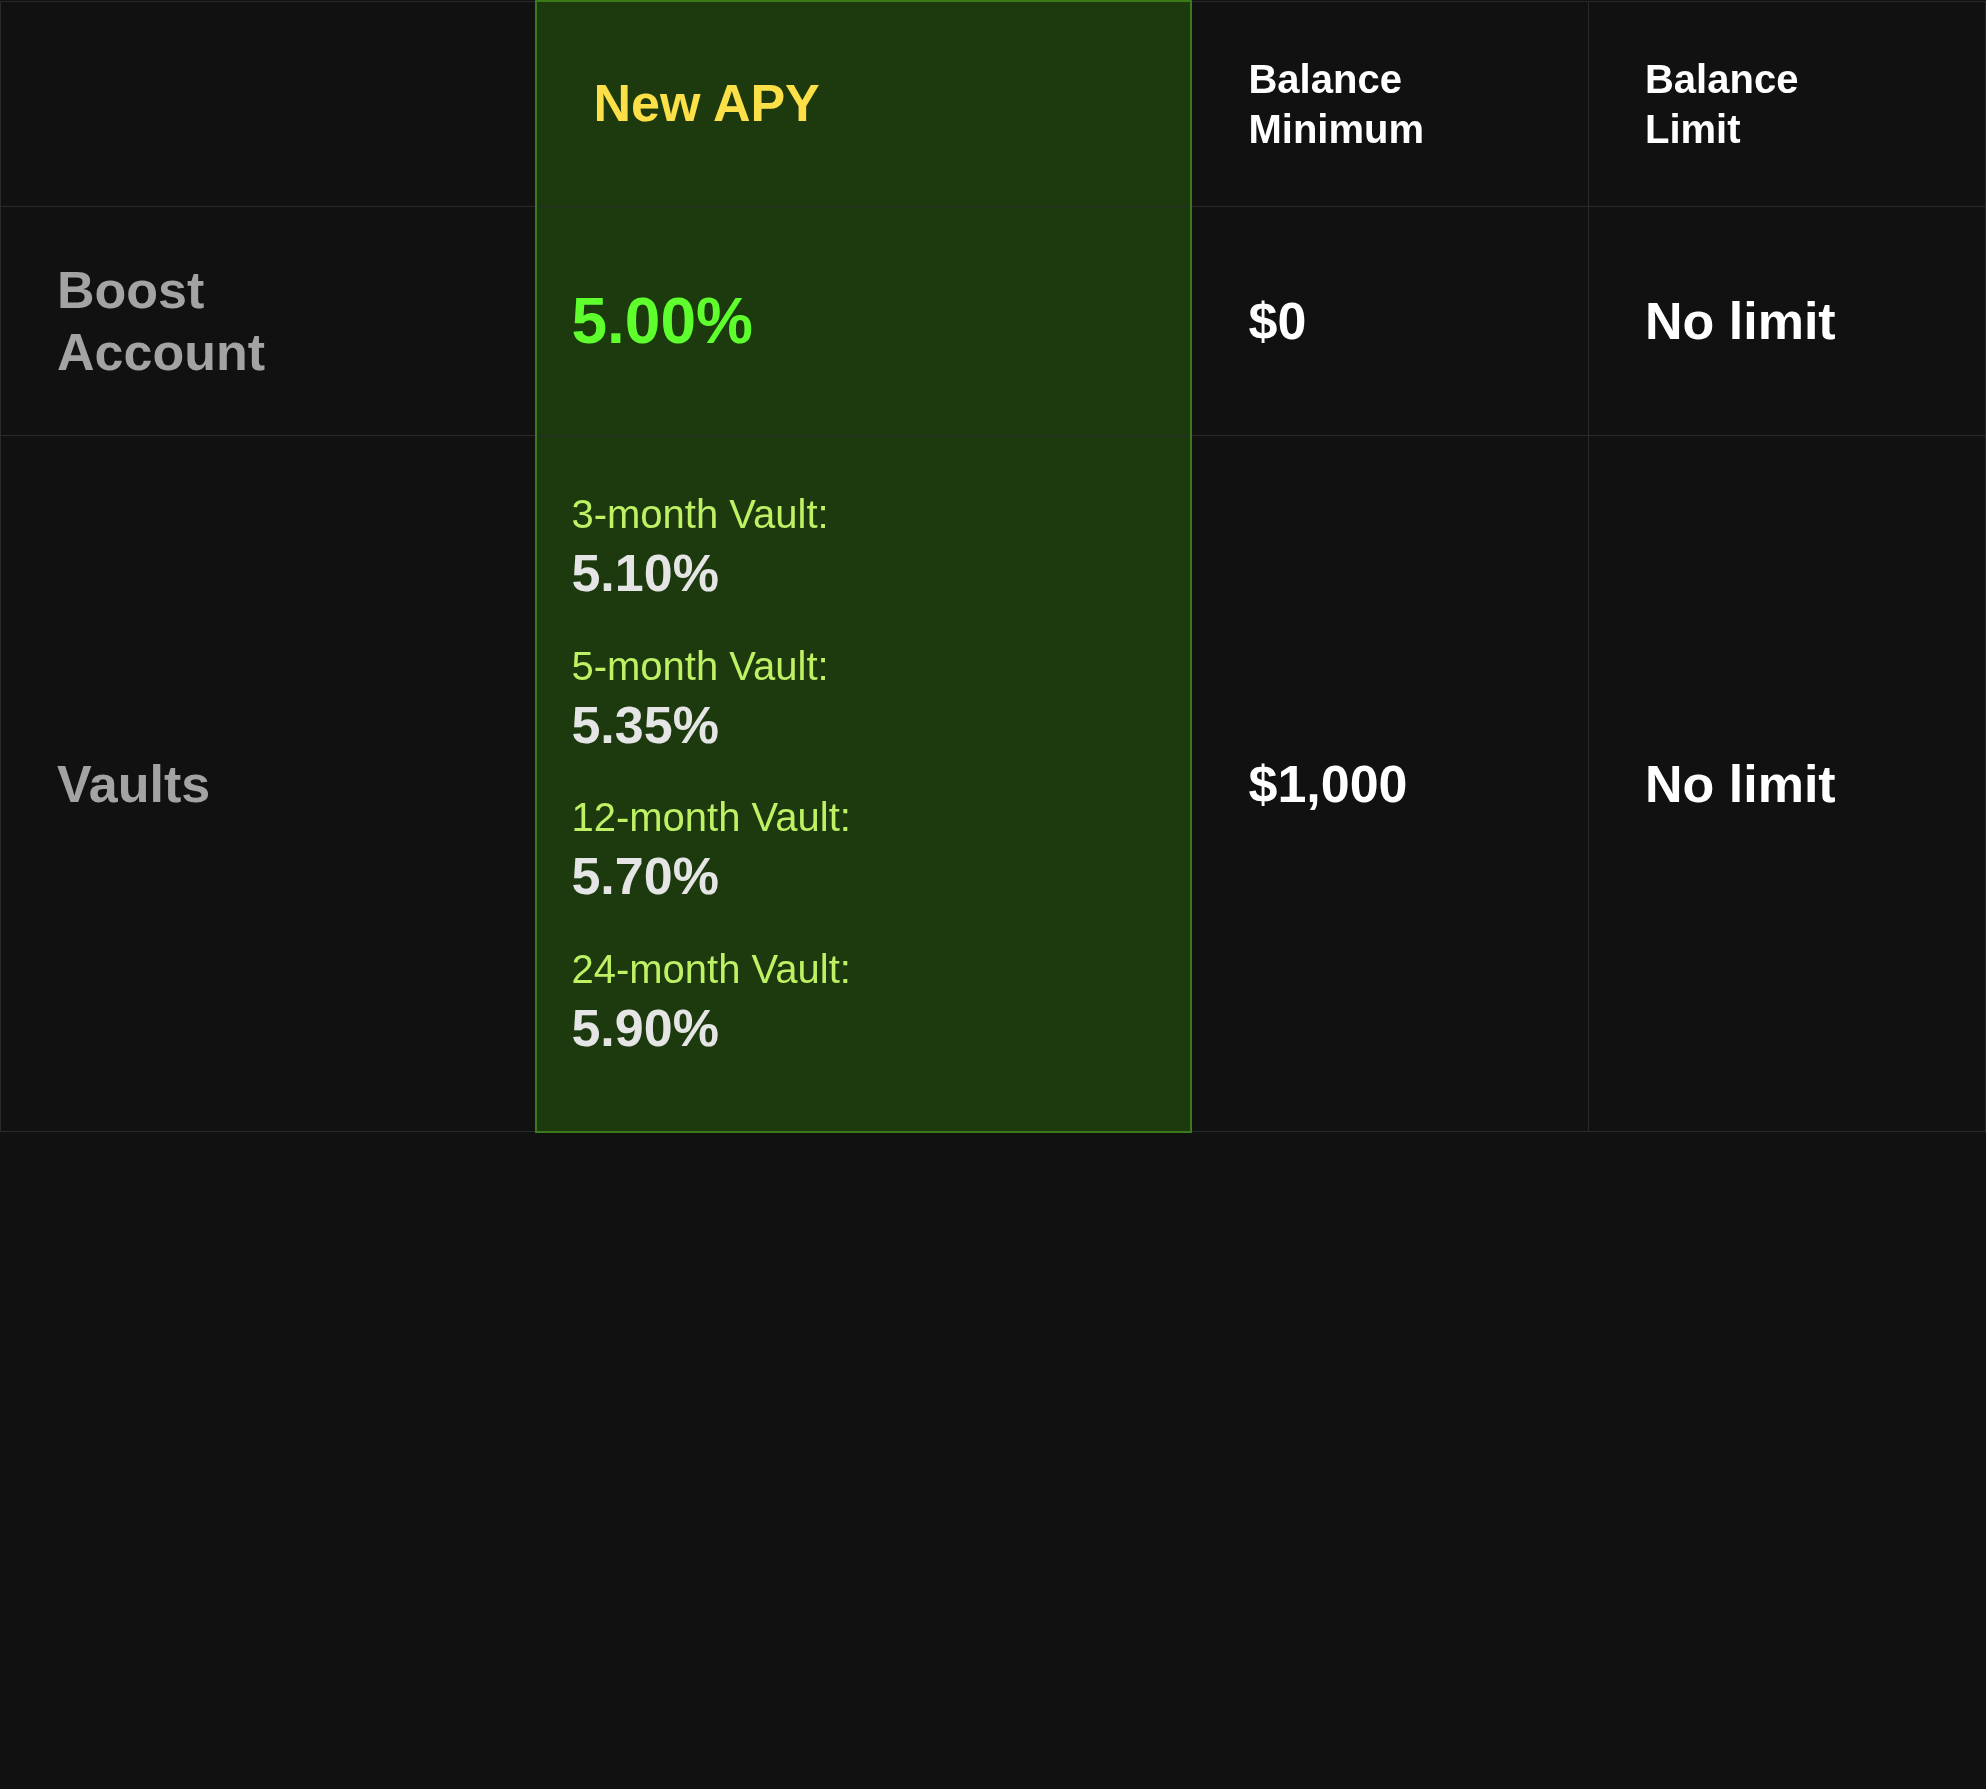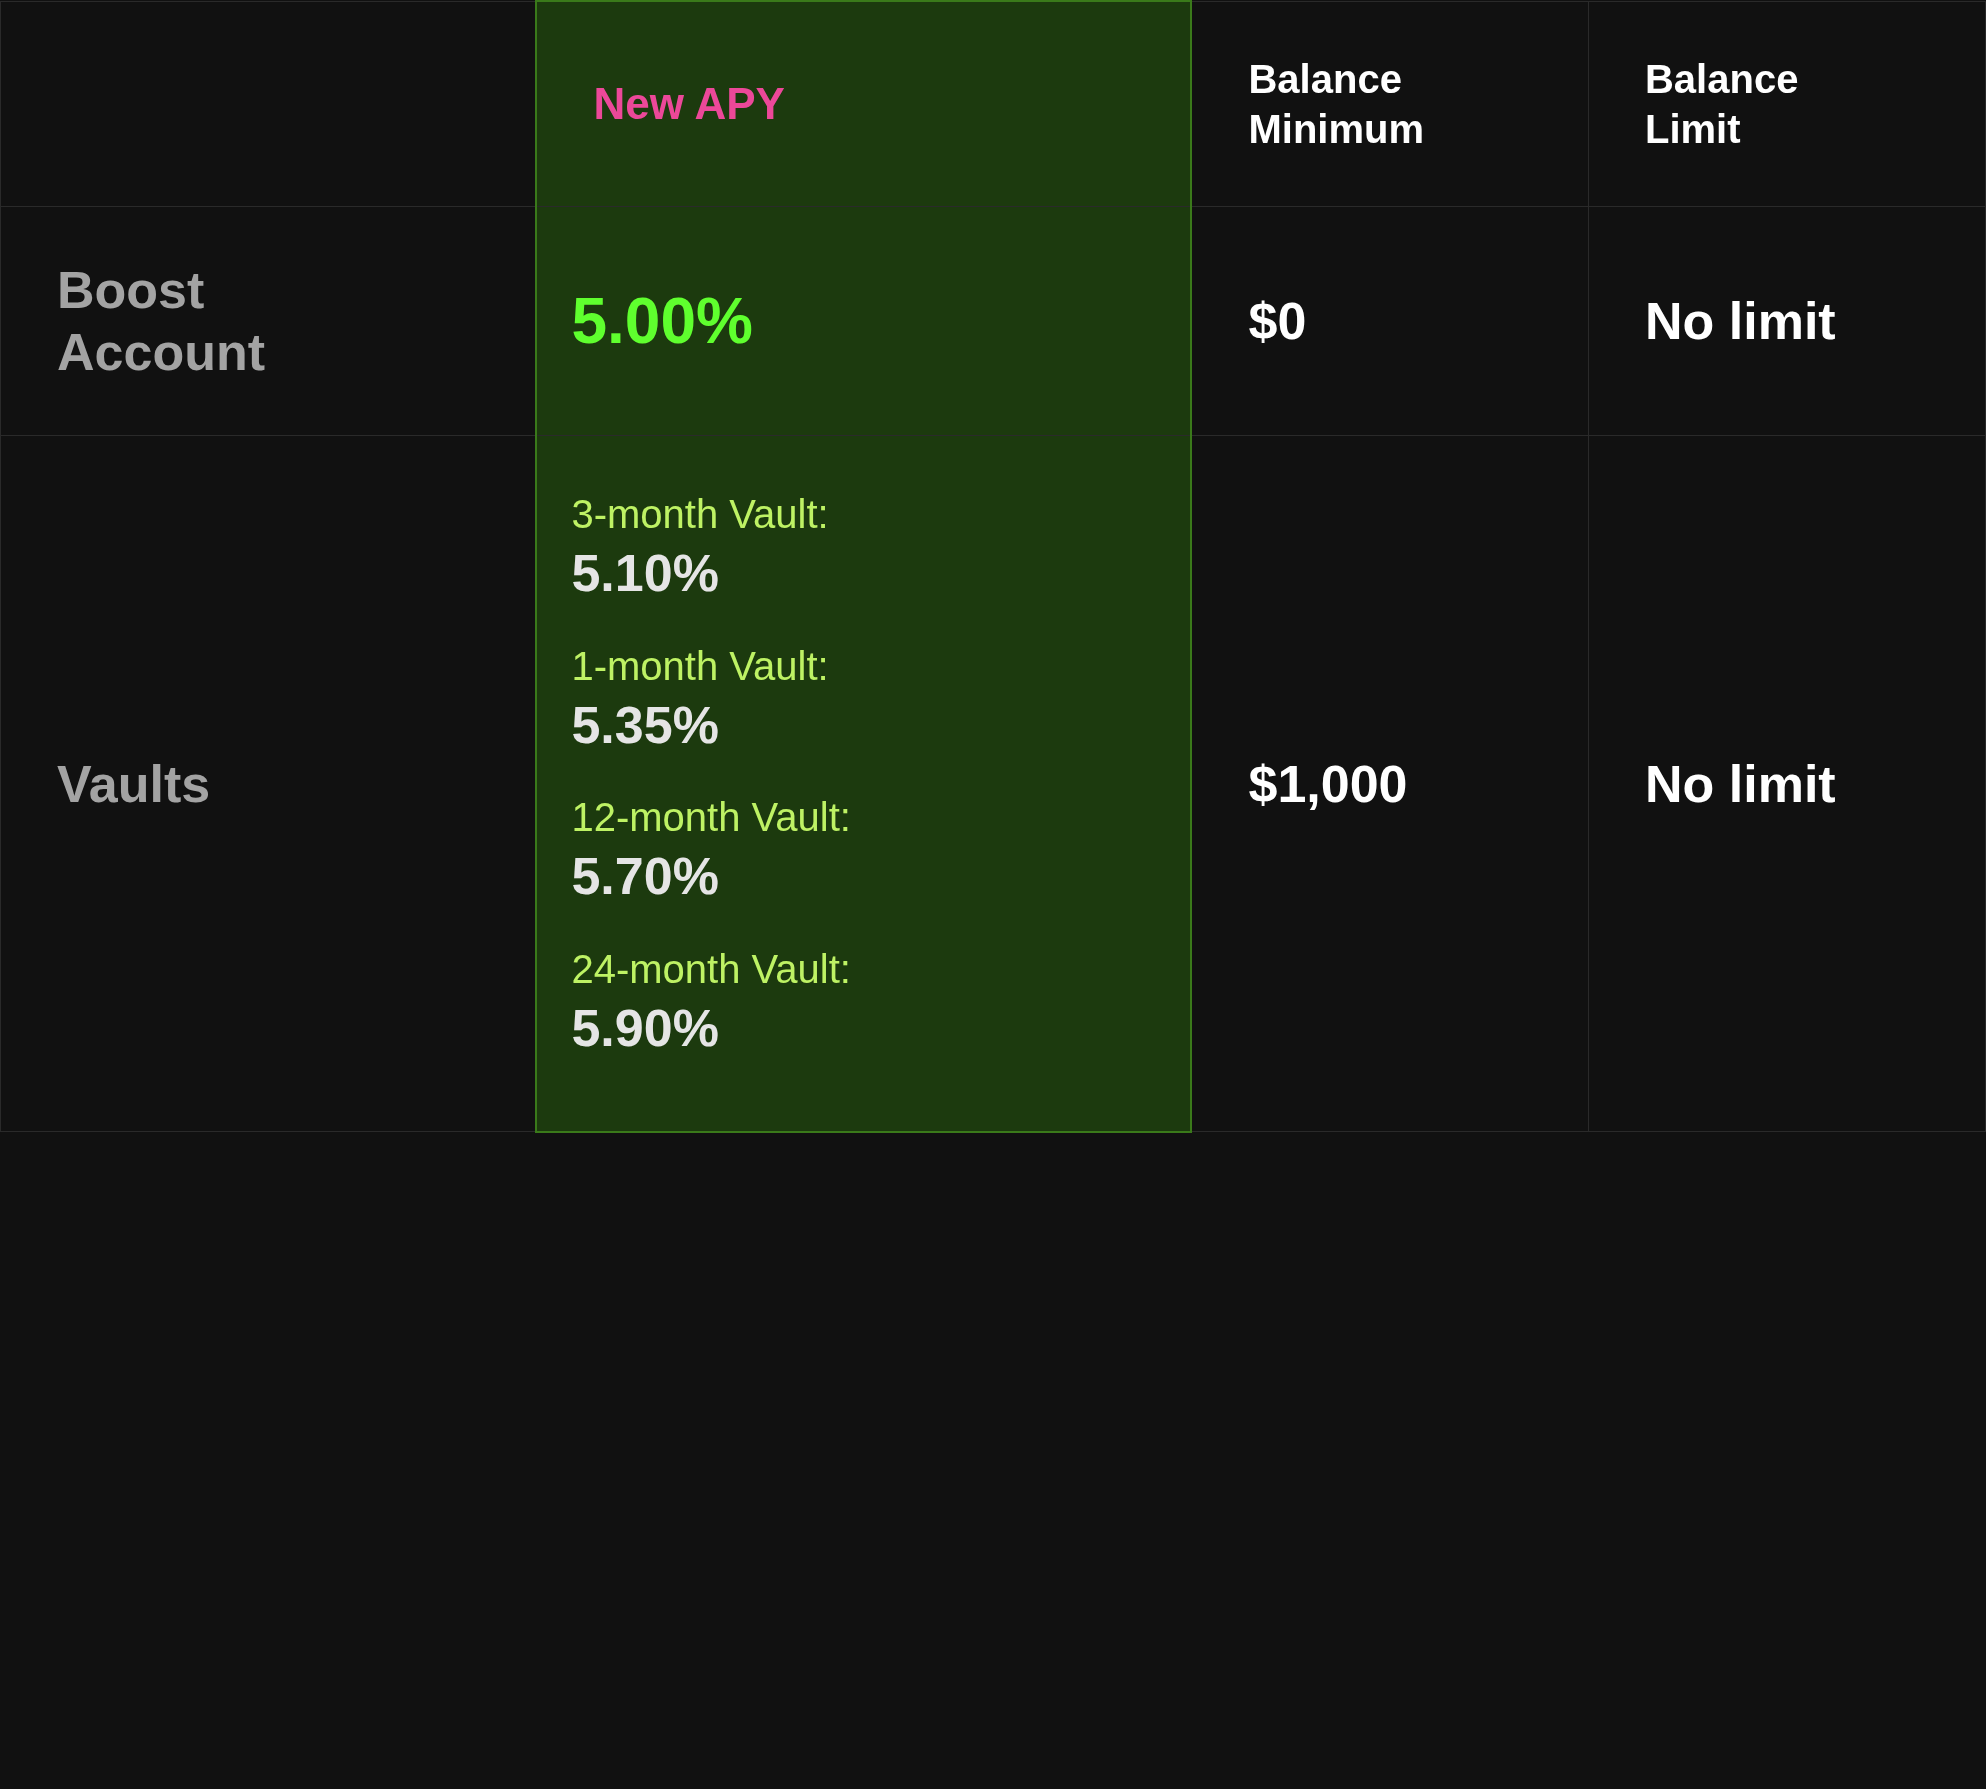--- a/index.html
+++ b/index.html
@@ -46,22 +46,22 @@
       background-color: #111111;
       color: #ffffff;
       font-size: 40px;
       font-weight: 700;
       line-height: 1.25;
       vertical-align: middle;
     }
 
     .header-row .apy-header {
       background-color: #1c3a0e;
-      color: #ec4899;
-      font-size: 44px;
+      color: #fde047;
+      font-size: 52px;
       font-weight: 700;
       border-top: 2px solid #3a7a1a;
       border-left: 2px solid #3a7a1a;
       border-right: 2px solid #3a7a1a;
     }
 
     
     .account-name {
       background-color: #111111;
       color: #a3a3a3;
@@ -163,21 +163,21 @@
 
 
       <tr>
         <td class="account-name">Vaults</td>
         <td class="apy-cell apy-last">
           <div class="apy-vault-item">
             <span class="vault-label">3-month Vault:</span>
             <span class="vault-rate">5.10%</span>
           </div>
           <div class="apy-vault-item">
-            <span class="vault-label">1-month Vault:</span>
+            <span class="vault-label">5-month Vault:</span>
             <span class="vault-rate">5.35%</span>
           </div>
           <div class="apy-vault-item">
             <span class="vault-label">12-month Vault:</span>
             <span class="vault-rate">5.70%</span>
           </div>
           <div class="apy-vault-item">
             <span class="vault-label">24-month Vault:</span>
             <span class="vault-rate">5.90%</span>
           </div>

